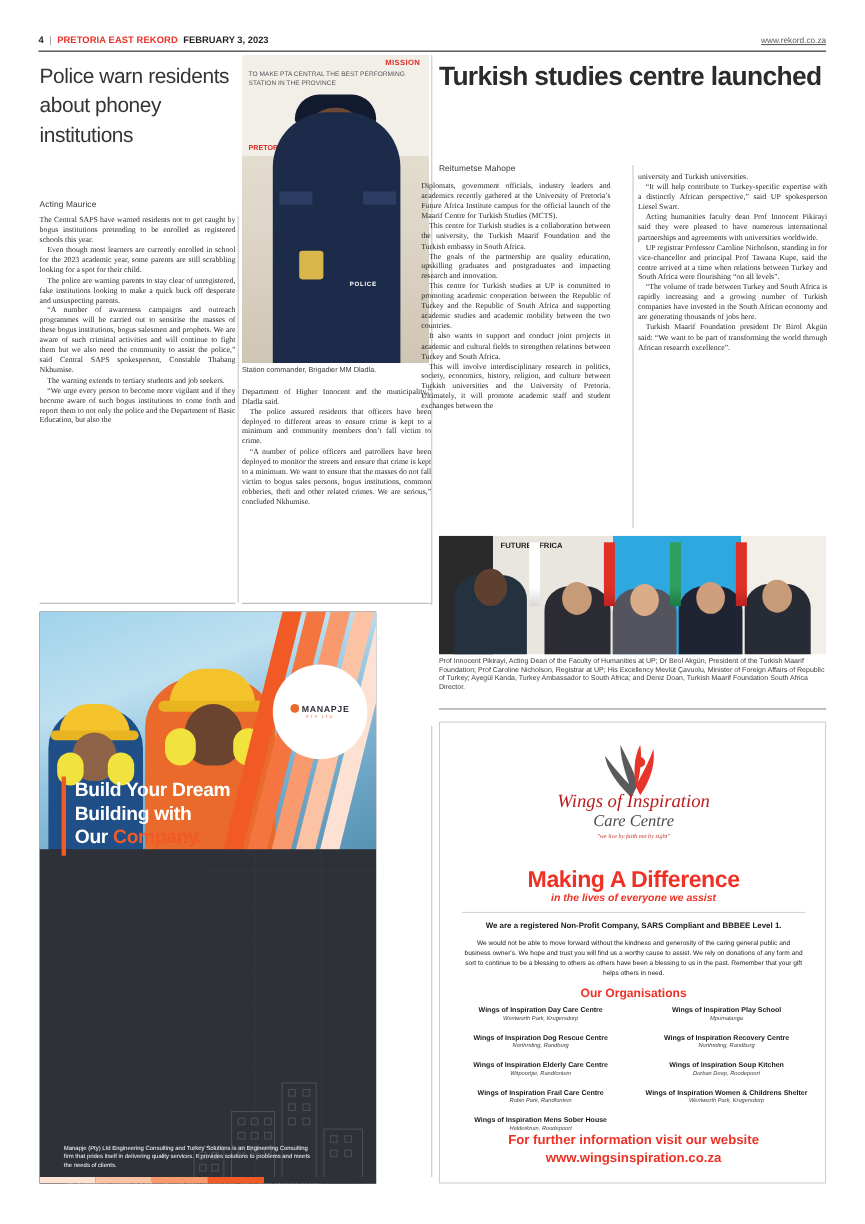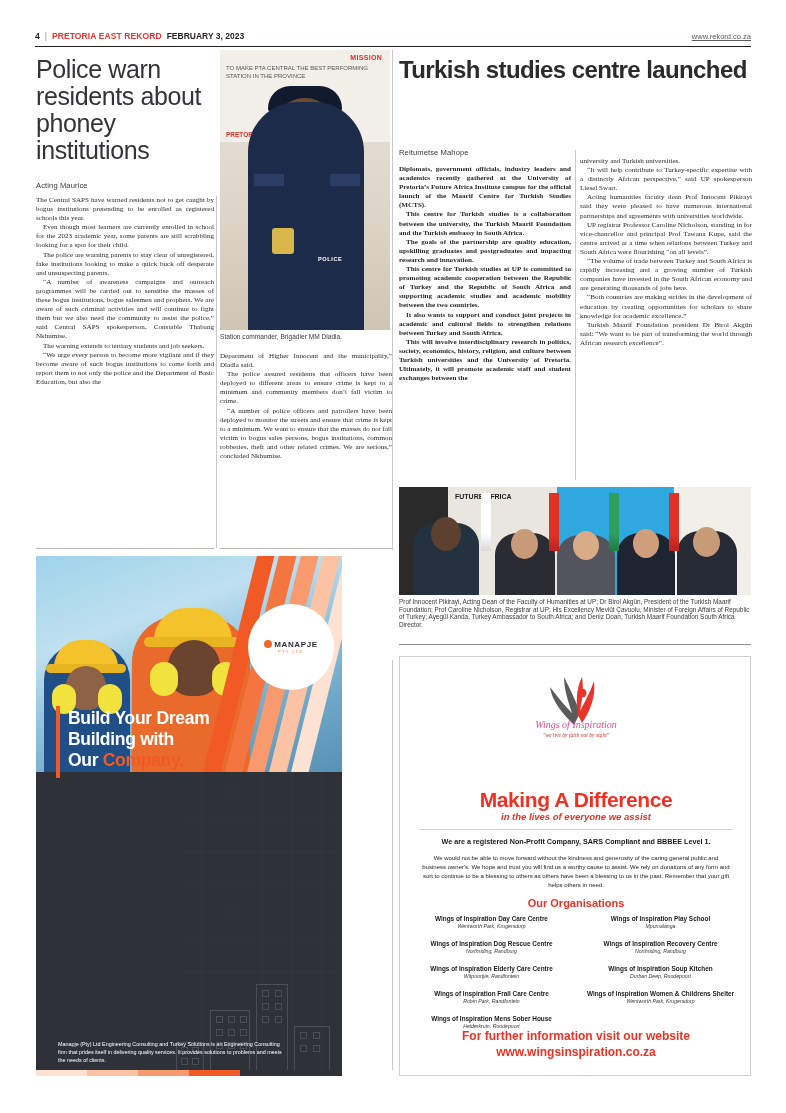--- a/index.html
+++ b/index.html
@@ -27,21 +27,21 @@
   
   .body-col { font-family:"Liberation Serif", serif; font-size:7.1px; line-height:9.1px; color:#2a2a2a; text-align:justify; }
   .body-col p { margin:0; text-indent:7px; }
   .body-col p.first { text-indent:0; }
   .byline { font-family:"Liberation Sans", sans-serif; font-size:7.6px; color:#3a3a3a; letter-spacing:.1px; }
 
   
   .hl-police {
     position:absolute; left:36px; top:56px; width:176px;
     font-family:"Liberation Sans", sans-serif; font-weight:normal;
-    font-size:25px; line-height:27px; color:#333437; letter-spacing:-0.4px;
+    font-size:19px; line-height:27px; color:#333437; letter-spacing:-0.4px;
   }
   .police-byline { position:absolute; left:36px; top:181px; width:176px; }
   .police-text { position:absolute; left:36px; top:196px; width:178px; }
 
   .police-rule { position:absolute; left:36px; top:548px; width:178px; height:1px; background:#b8b8b8; }
 
   
   .photo-dladla { position:absolute; left:220px; top:50px; width:170px; height:280px; overflow:hidden; }
   .cap-dladla {
     position:absolute; left:220px; top:333px; width:172px;
@@ -53,21 +53,21 @@
   
   .v-rule { position:absolute; width:1px; background:#c8c8c8; }
 
   
   .hl-turkish {
     position:absolute; left:399px; top:54px; width:352px;
     font-family:"Liberation Sans", sans-serif; font-weight:bold;
     font-size:24px; line-height:31px; color:#2b2b2b; letter-spacing:-0.6px;
   }
   .turkish-byline { position:absolute; left:399px; top:148px; }
-  .turkish-c1 { position:absolute; left:399px; top:165px; width:172px;font-weight:bold; }
+  .turkish-c1 { position:absolute; left:383px; top:165px; width:172px; }
   .turkish-c2 { position:absolute; left:580px; top:157px; width:172px; }
   .photo-turkish { position:absolute; left:399px; top:487px; width:352px; height:108px; overflow:hidden; }
   .cap-turkish {
     position:absolute; left:399px; top:598px; width:352px;
     font-family:"Liberation Sans", sans-serif; font-size:6.4px; line-height:7.6px; color:#3a3a3a;
   }
   .turkish-rule { position:absolute; left:399px; top:644px; width:352px; height:1px; background:#8f8f8f; }
 
   
   .ad-manapje { position:absolute; left:36px; top:556px; width:306px; height:520px; overflow:hidden; background:#2e3138; }
@@ -107,21 +107,21 @@
   .mj-body p { margin-bottom:7px; }
   .mj-city { position:absolute; right:4px; bottom:0; width:168px; height:112px; }
   .bldg { position:absolute; bottom:0; border:1px solid #4a4e57; }
   .bldg i { position:absolute; width:7px; height:7px; border:1px solid #4a4e57; }
   .mj-bottombar { position:absolute; left:0; bottom:0; width:306px; height:6px; display:flex; }
 
   
   .ad-wings { position:absolute; left:399px; top:656px; width:352px; height:420px; background:#ffffff; border:1px solid #cfcfcf; }
   .wg-logo { position:absolute; left:0; top:14px; width:352px; text-align:center; }
   .wg-mark { display:block; margin:0 auto; }
-  .wg-name1 { font-family:"Liberation Serif", serif; font-style:italic; font-size:10px; color:#ec4899; margin-top:-8px; }
+  .wg-name1 { font-family:"Liberation Serif", serif; font-style:italic; font-size:17px; color:#b91c1c; margin-top:-8px; }
   .wg-name2 { font-family:"Liberation Serif", serif; font-style:italic; font-size:15px; color:#4c4c4c; }
   .wg-tag { font-family:"Liberation Serif", serif; font-style:italic; font-size:5.6px; color:#c0392b; margin-top:2px; }
   .wg-h1 { position:absolute; left:0; top:131px; width:352px; text-align:center;
       font-family:"Liberation Sans", sans-serif; font-weight:bold; font-size:21px; color:#ee3124; letter-spacing:-0.4px; }
   .wg-h2 { position:absolute; left:0; top:154px; width:352px; text-align:center;
       font-family:"Liberation Sans", sans-serif; font-weight:bold; font-style:italic; font-size:9.5px; color:#ee3124; }
   .wg-line { position:absolute; left:20px; top:172px; width:312px; height:1px; background:#d5d5d5; }
   .wg-reg { position:absolute; left:16px; top:180px; width:320px; text-align:center;
       font-family:"Liberation Sans", sans-serif; font-weight:bold; font-size:7.2px; color:#1a1a1a; }
   .wg-para { position:absolute; left:22px; top:197px; width:308px; text-align:center;
@@ -230,21 +230,20 @@
     <p>It also wants to support and conduct joint projects in academic and cultural fields to strengthen relations between Turkey and South Africa.</p>
     <p>This will involve interdisciplinary research in politics, society, economics, history, religion, and culture between Turkish universities and the University of Pretoria. Ultimately, it will promote academic staff and student exchanges between the</p>
   </div>
 
   <div class="body-col turkish-c2">
     <p class="first">university and Turkish universities.</p>
     <p>“It will help contribute to Turkey-specific expertise with a distinctly African perspective,” said UP spokesperson Liesel Swart.</p>
     <p>Acting humanities faculty dean Prof Innocent Pikirayi said they were pleased to have numerous international partnerships and agreements with universities worldwide.</p>
     <p>UP registrar Professor Caroline Nicholson, standing in for vice-chancellor and principal Prof Tawana Kupe, said the centre arrived at a time when relations between Turkey and South Africa were flourishing “on all levels”.</p>
     <p>“The volume of trade between Turkey and South Africa is rapidly increasing and a growing number of Turkish companies have invested in the South African economy and are generating thousands of jobs here.</p>
-    <p>“Both countries are making strides in the development of education by creating opportunities for scholars to share knowledge for academic excellence.”</p>
     <p>Turkish Maarif Foundation president Dr Birol Akgün said: “We want to be part of transforming the world through African research excellence”.</p>
   </div>
 
   <div class="photo-turkish">
     <div class="tk-photo"></div>
     <div class="tk-fut">FUTURE AFRICA</div>
 
     <div class="tk-person" style="left:14px; width:66px; height:72px; background:#24313f;"></div>
     <div class="tk-head" style="left:32px; top:30px; width:30px; height:34px; background:#5d4030;"></div>
     <div class="tk-person" style="left:96px; width:60px; height:62px; background:#2b2b33;"></div>
@@ -358,20 +357,21 @@
   </div>
 
   <div class="ad-wings">
     <div class="wg-logo">
       <svg class="wg-mark" width="92" height="56" viewBox="0 0 92 56">
         <path d="M44 54 C32 42 22 30 20 16 C26 24 34 34 42 42 C38 30 34 18 34 6 C40 18 46 30 50 42 Z" fill="#5b5b5b"></path>
         <path d="M52 52 C60 40 66 26 64 10 C60 22 54 32 50 40 C52 30 54 18 52 6 C46 18 46 32 48 44 Z" fill="#e8342a"></path>
         <circle cx="52" cy="22" r="4.5" fill="#e8342a"></circle>
       </svg>
       <div class="wg-name1">Wings of Inspiration</div>
+      <div class="wg-name2">Care Centre</div>
       <div class="wg-tag">"we live by faith not by sight"</div>
     </div>
     <div class="wg-h1">Making A Difference</div>
     <div class="wg-h2">in the lives of everyone we assist</div>
     <div class="wg-line"></div>
     <div class="wg-reg">We are a registered Non-Profit Company, SARS Compliant and BBBEE Level 1.</div>
     <div class="wg-para">We would not be able to move forward without the kindness and generosity of the caring general public and business owner's. We hope and trust you will find us a worthy cause to assist. We rely on donations of any form and sort to continue to be a blessing to others as others have been a blessing to us in the past. Remember that your gift helps others in need.</div>
     <div class="wg-orgs-h">Our Organisations</div>
 
     <div class="wg-cols">

